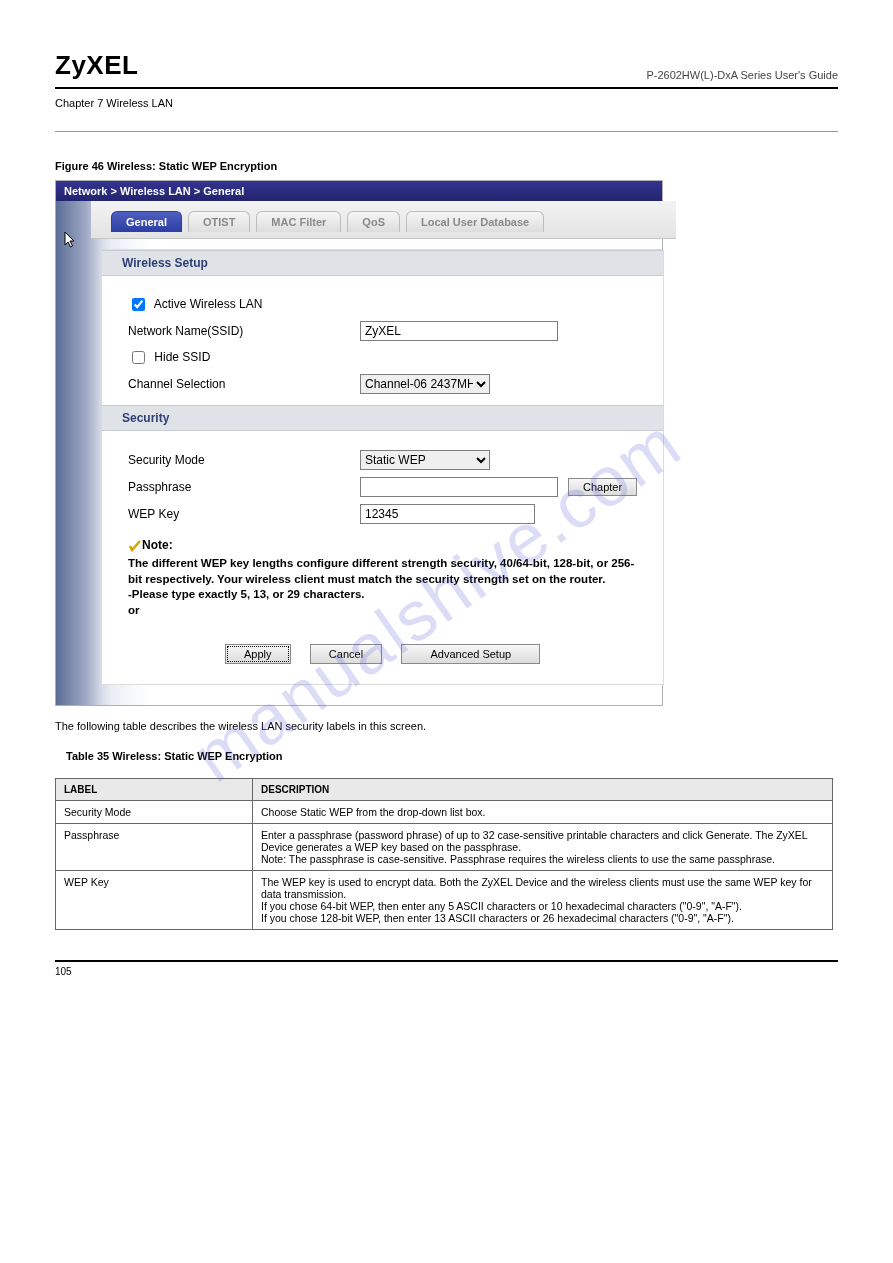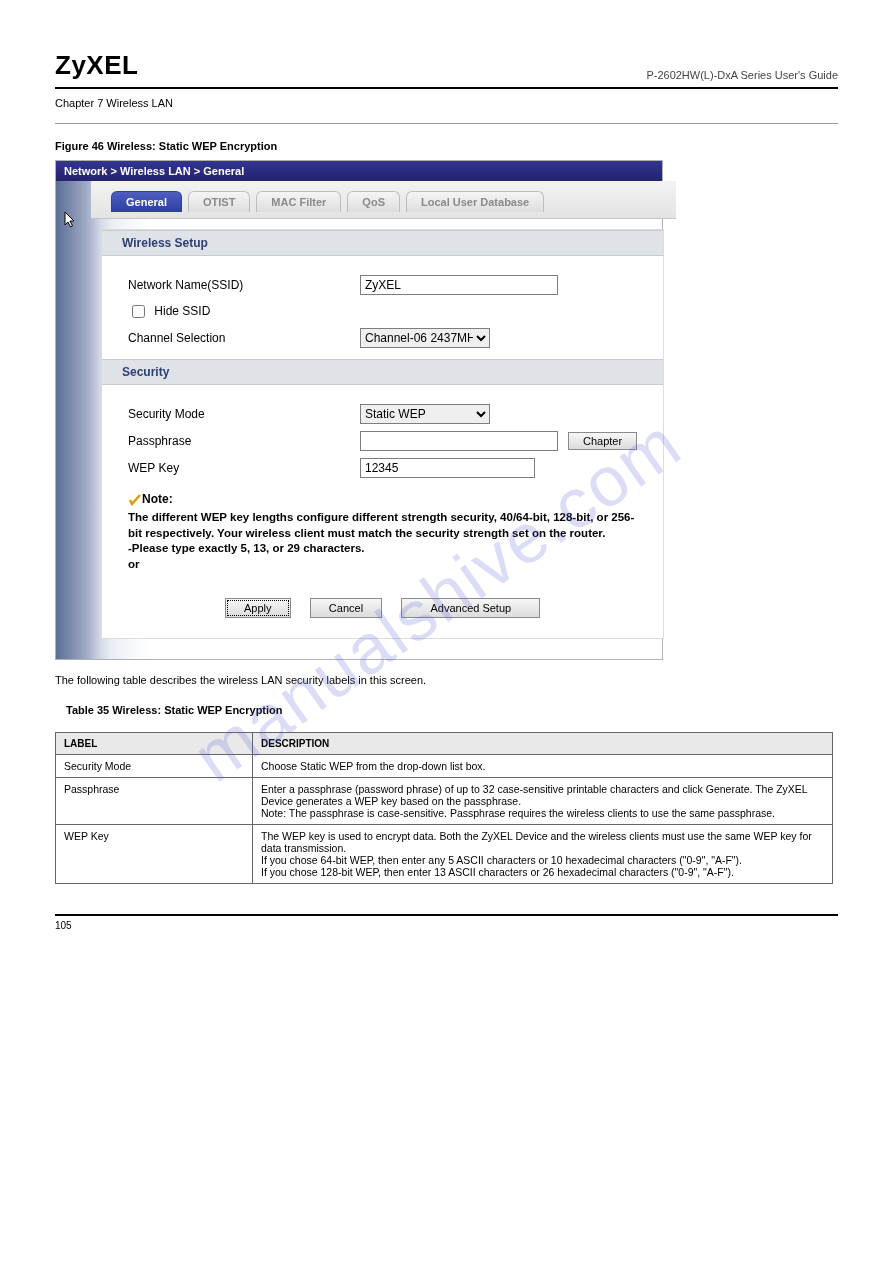--- a/index.html
+++ b/index.html
@@ -28,22 +28,22 @@
     font-weight: 900;
     font-size: 26px;
     letter-spacing: 0.5px;
   }
   .hdr-r {
     font-size: 11px;
     color: #444;
   }
   .subhdr {
     border-bottom: 1px solid #999;
-    padding: 8px 0 14px 0;
-    margin-bottom: 16px;
+    padding: 8px 0 22px 0;
+    margin-bottom: 28px;
     font-size: 11px;
   }
   .figcap {
     font-weight: bold;
     font-size: 11px;
     margin: 12px 0 8px 0;
   }
   .tblcap {
     font-weight: bold;
     font-size: 11px;
@@ -274,20 +274,26 @@
           <div class="tab active">General</div>
           <div class="tab">OTIST</div>
           <div class="tab">MAC Filter</div>
           <div class="tab">QoS</div>
           <div class="tab">Local User Database</div>
         </div>
 
         <div class="panel">
           <div class="sec-head">Wireless Setup</div>
           <div class="form-area">
+            <div class="frow">
+              <div class="flab">
+                <input type="checkbox" class="chk" checked="" style="">
+                <span>Active Wireless LAN</span>
+              </div>
+            </div>
             <div class="frow">
               <div class="flab">Network Name(SSID)</div>
               <div class="finput">
                 <input type="text" class="txt wide" value="ZyXEL" style="">
               </div>
             </div>
             <div class="frow">
               <div class="flab">
                 <input type="checkbox" class="chk" style="">
                 <span>Hide SSID</span>

